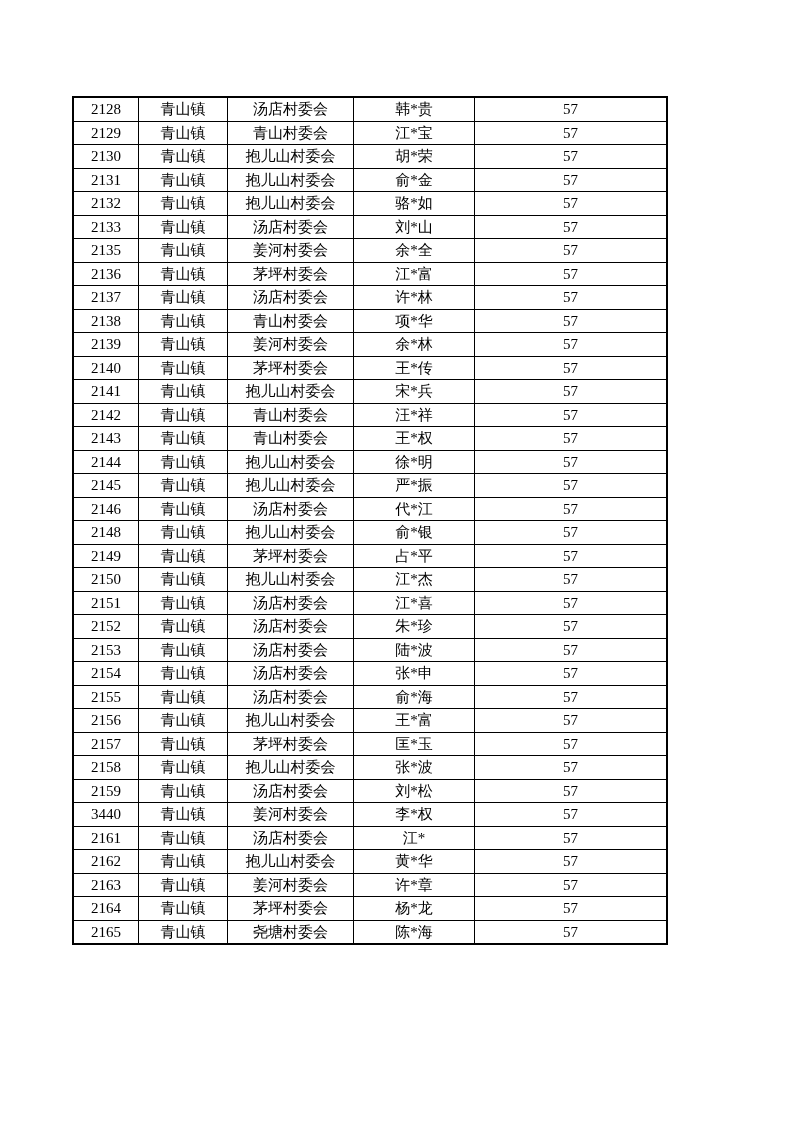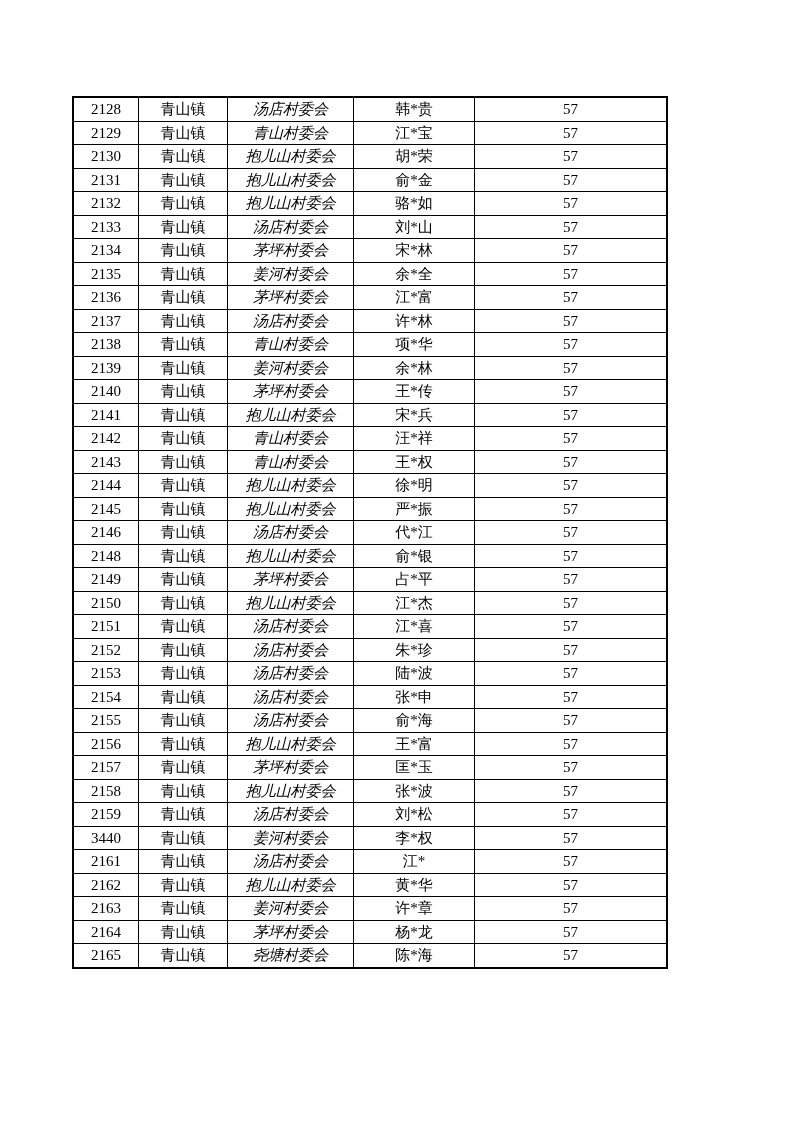--- a/index.html
+++ b/index.html
@@ -30,21 +30,21 @@
     text-align: center;
     vertical-align: middle;
     font-size: 15px;
     line-height: 22px;
     color: #000000;
     white-space: nowrap;
     overflow: hidden;
   }
   .col-0 { width: 64px; }
   .col-1 { width: 88px; }
-  .col-2 { width: 125px; font-style: italic; }
+  .col-2 { width: 125px; }
   .col-3 { width: 120px; }
   .col-4 { width: 191px; }
 </style>
 </head>
 <body>
 
 <div class="sheet">
   <table class="roster">
     <colgroup>
       <col class="col-0">
@@ -90,27 +90,20 @@
           <td class="col-4">57</td>
         </tr>
         <tr>
           <td class="col-0">2133</td>
           <td class="col-1">青山镇</td>
           <td class="col-2">汤店村委会</td>
           <td class="col-3">刘*山</td>
           <td class="col-4">57</td>
         </tr>
         <tr>
-          <td class="col-0">2134</td>
-          <td class="col-1">青山镇</td>
-          <td class="col-2">茅坪村委会</td>
-          <td class="col-3">宋*林</td>
-          <td class="col-4">57</td>
-        </tr>
-        <tr>
           <td class="col-0">2135</td>
           <td class="col-1">青山镇</td>
           <td class="col-2">姜河村委会</td>
           <td class="col-3">余*全</td>
           <td class="col-4">57</td>
         </tr>
         <tr>
           <td class="col-0">2136</td>
           <td class="col-1">青山镇</td>
           <td class="col-2">茅坪村委会</td>

